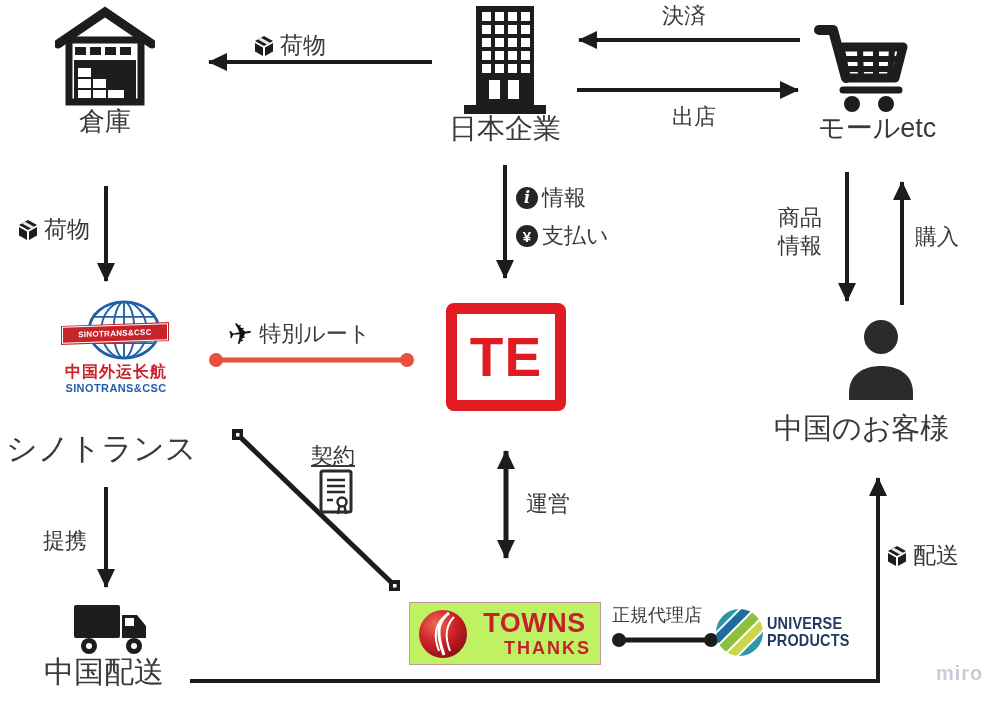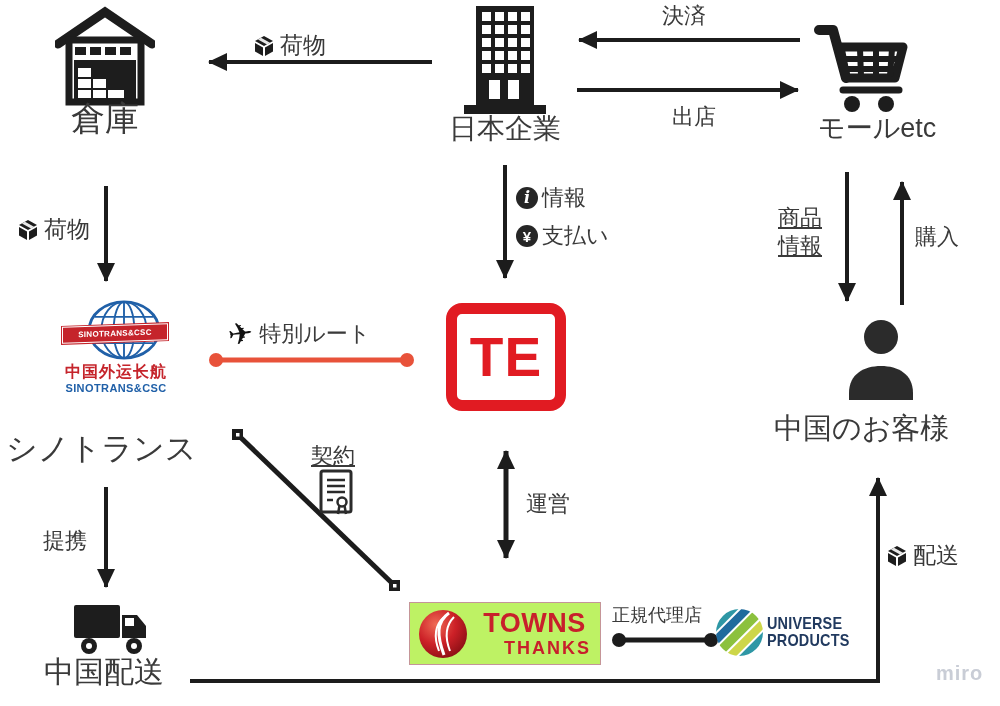--- a/index.html
+++ b/index.html
@@ -15,21 +15,21 @@
   .round-badge{
     width:22px;height:22px;border-radius:50%;background:#262626;color:#fff;
     display:flex;align-items:center;justify-content:center;flex:0 0 auto;
   }
   .round-badge .i-glyph{font-family:"DejaVu Serif","Liberation Serif",serif;font-style:italic;font-weight:bold;font-size:16px;line-height:1;}
   .round-badge .y-glyph{font-weight:bold;font-size:15px;line-height:1;}
   .plane{font-size:30px;color:#111;transform:rotate(-8deg);display:inline-block;line-height:1;}
   
   #te-logo{
     left:446px;top:303px;width:98px;height:86px;background:#fff;
-    border:11px solid var(--te-red,#e11b22);border-radius:16px;
+    border:11px solid var(--te-red,#e11b22);border-radius:8px;
     display:flex;align-items:center;justify-content:center;
   }
   #te-logo .te-text{font-size:55px;font-weight:bold;color:var(--te-red,#e11b22);letter-spacing:1px;}
   
   #sinotrans-logo{left:60px;top:299px;width:112px;text-align:center;}
   .sino-banner{
     position:absolute;left:2px;top:26px;width:104px;height:15px;background:var(--sinotrans-red,#c5242b);
     border:1px solid #fff;transform:skewY(-2deg);color:#fff;font-size:8px;font-weight:bold;
     display:flex;align-items:center;justify-content:center;letter-spacing:.3px;box-shadow:0 0 0 1px var(--sinotrans-red,#c5242b);
   }
@@ -41,21 +41,21 @@
     display:flex;align-items:center;padding-left:8px;box-sizing:border-box;
   }
   .towns-text{margin-left:10px;text-align:center;}
   .towns-line1{font-size:27px;font-weight:800;color:var(--towns-red,#c8202b);letter-spacing:.5px;line-height:1;}
   .towns-line2{font-size:18px;font-weight:800;color:var(--towns-red,#c8202b);letter-spacing:2px;line-height:1;margin-top:2px;margin-left:26px;}
   
   #universe-logo{left:716px;top:609px;display:flex;align-items:center;}
   .universe-text{margin-left:4px;transform:scaleX(.85);transform-origin:left center;}
   .universe-line{font-size:17px;font-weight:800;color:var(--universe-navy,#213a5f);line-height:.98;letter-spacing:.2px;}
   #watermark{left:936px;top:662px;font-size:20px;font-weight:600;letter-spacing:1px;color:#c9cdd6;}
-  .two-line{line-height:1.25;display:block;text-decoration:underline;}
+  .two-line{line-height:1.25;display:block;}
 </style>
 </head>
 <body>
 
 <div id="canvas">
 
   <svg id="overlay">
     <defs>
       <marker id="arrE" markerUnits="userSpaceOnUse" markerWidth="22" markerHeight="20" refX="18" refY="9" orient="auto">
         <path d="M0,0 L19,9 L0,18 Z" fill="#1c1c1c"></path>
@@ -108,21 +108,21 @@
       <rect x="65" y="41" width="11" height="8" fill="#1d1d1d"></rect>
       <rect x="19" y="54" width="62" height="39" fill="#1d1d1d"></rect>
       <rect x="23" y="62" width="13" height="9" fill="#fff"></rect>
       <rect x="23" y="73" width="13" height="9" fill="#fff"></rect>
       <rect x="23" y="84" width="13" height="8" fill="#fff"></rect>
       <rect x="38" y="73" width="13" height="9" fill="#fff"></rect>
       <rect x="38" y="84" width="13" height="8" fill="#fff"></rect>
       <rect x="53" y="84" width="16" height="8" fill="#fff"></rect>
     </svg>
   </div>
-  <div class="abs node-label" style="left:55px;top:96px;width:100px;font-size:34px;">倉庫</div>
+  <div class="abs node-label" style="left:55px;top:104px;width:100px;font-size:26px;">倉庫</div>
 
   <div class="abs" style="left:448px;top:6px;">
     <svg width="114" height="108" viewBox="0 0 114 108">
       <rect x="28" y="0" width="58" height="99" fill="#1d1d1d"></rect>
       <g fill="#fff">
         <rect x="34" y="6" width="9" height="9"></rect>
           <rect x="47" y="6" width="9" height="9"></rect>
           <rect x="60" y="6" width="9" height="9"></rect>
           <rect x="73" y="6" width="9" height="9"></rect>
         <rect x="34" y="19" width="9" height="9"></rect>

